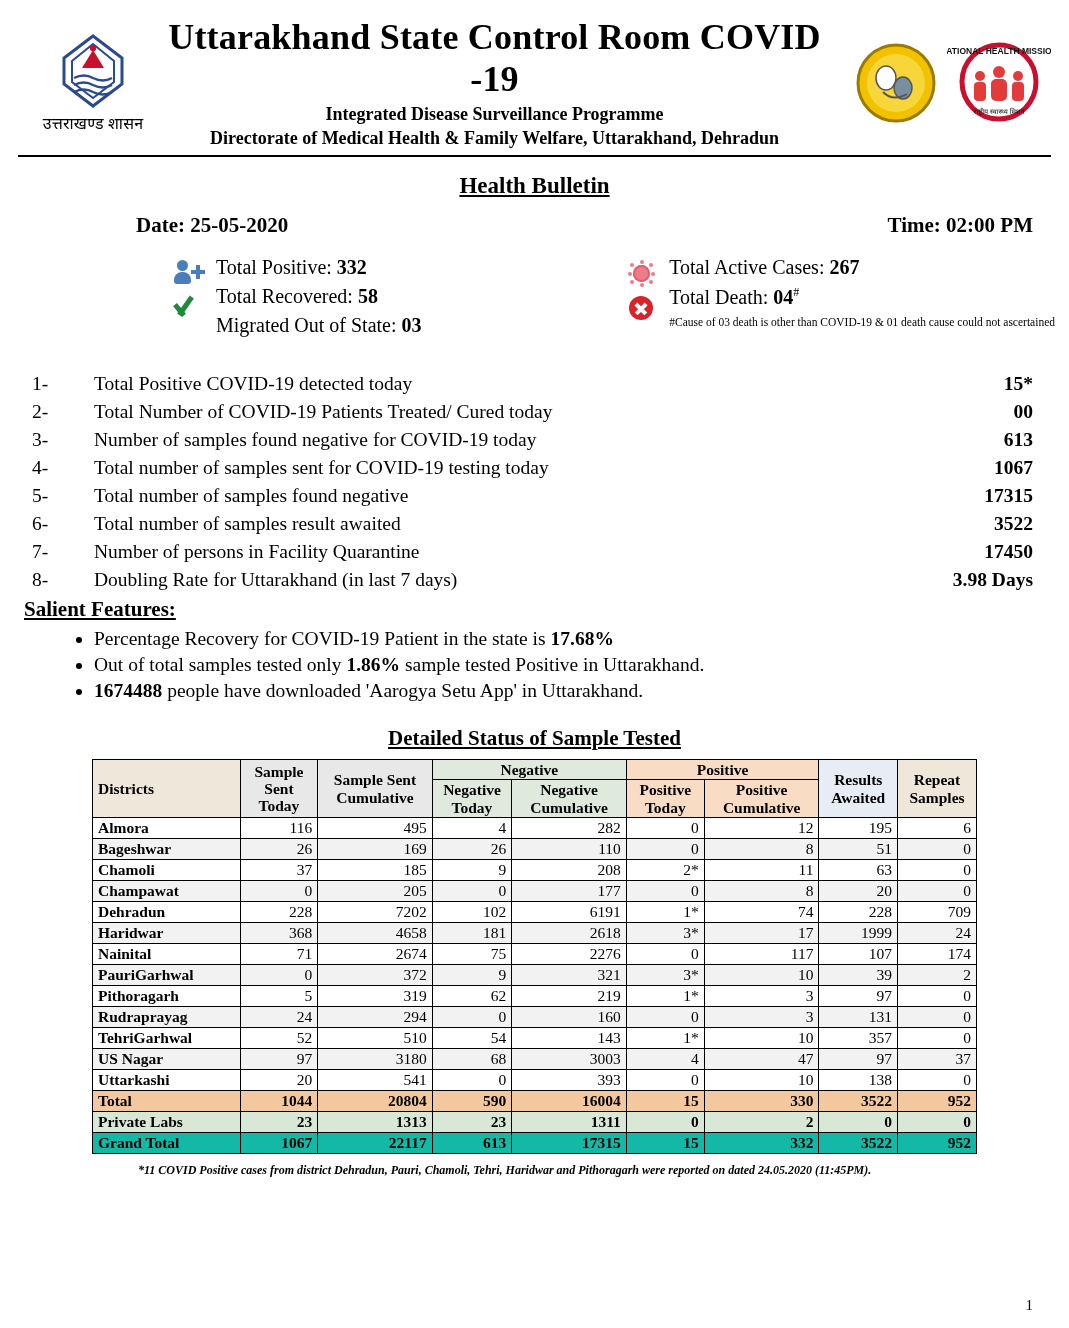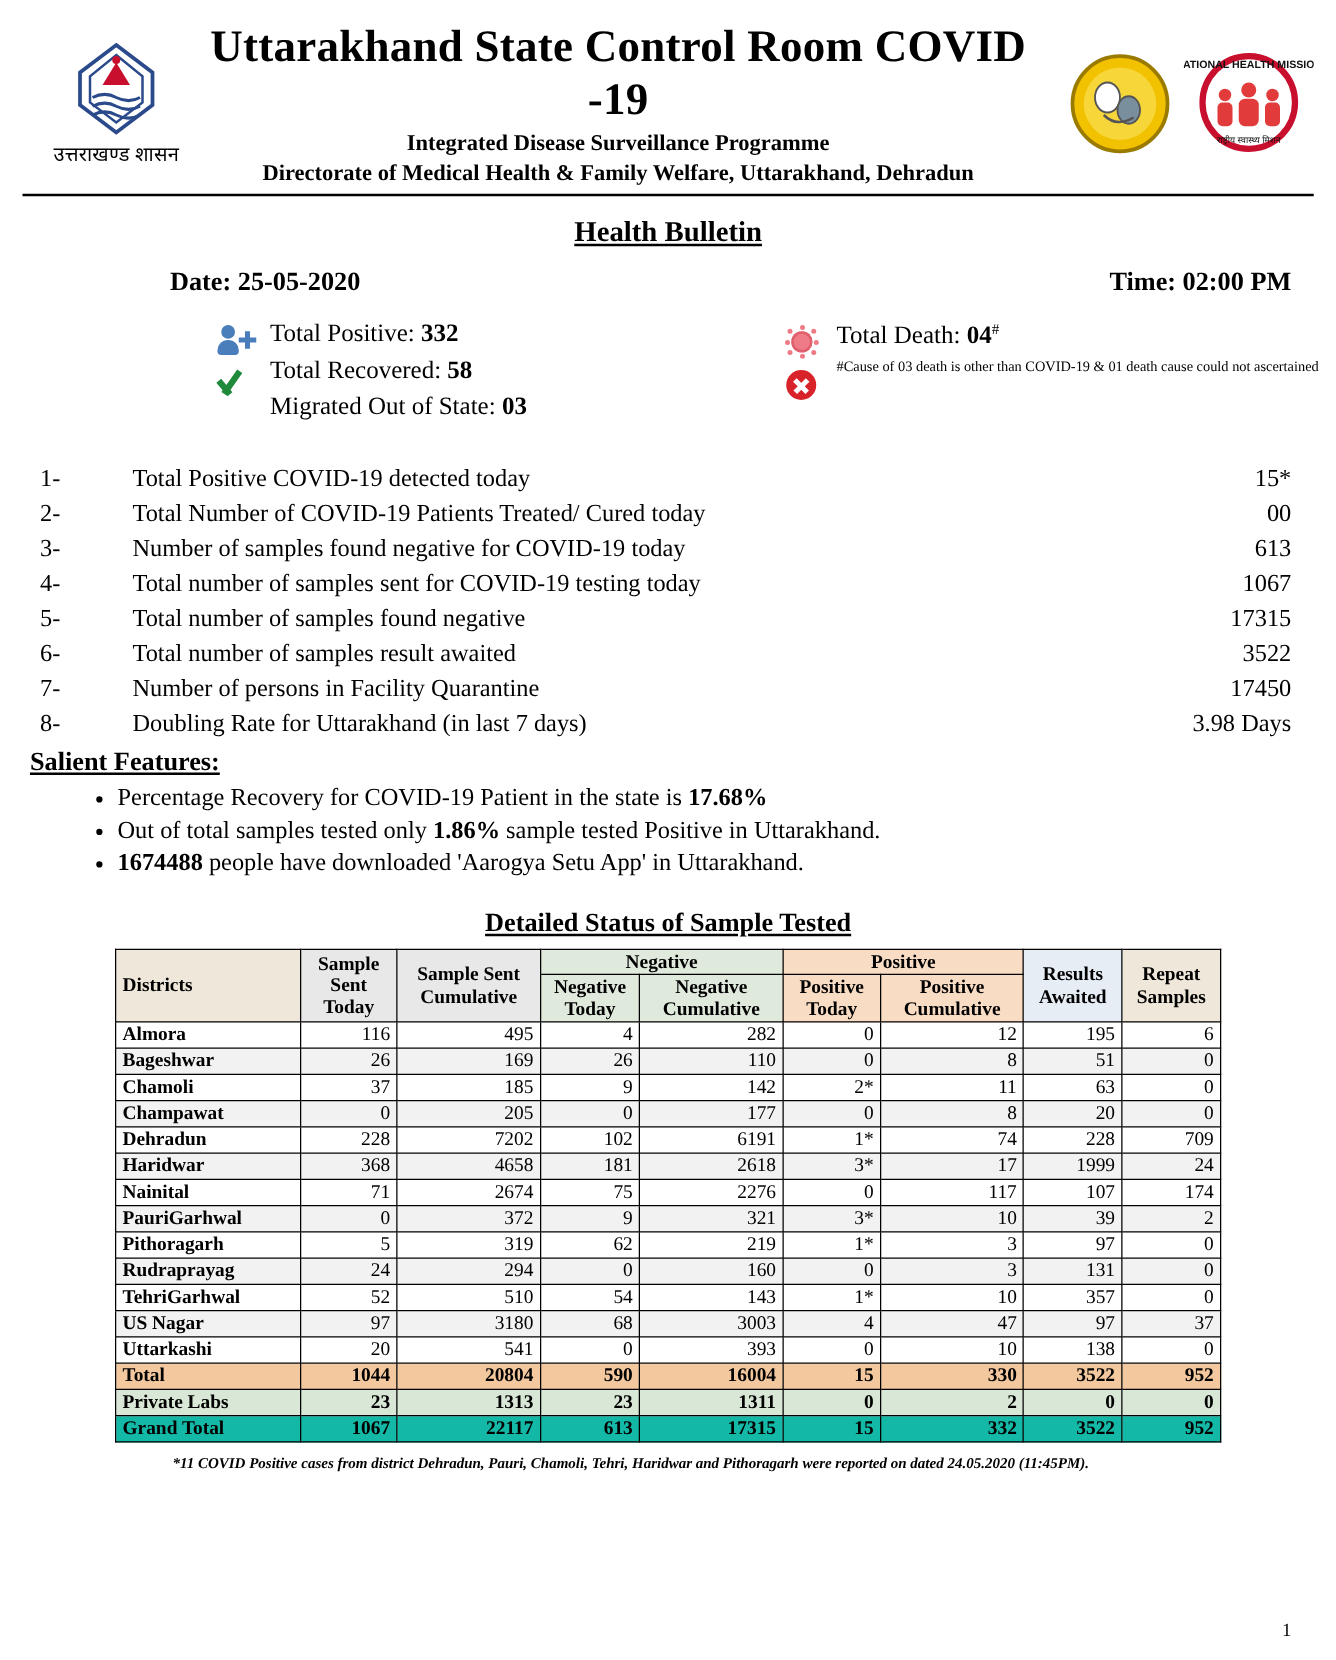--- a/index.html
+++ b/index.html
@@ -195,22 +195,22 @@
     margin-top: 30px;
     padding: 0 22px 0 10px;
     font-size: 19.5px;
   }
   .numlist-row {
     display: flex;
     align-items: baseline;
     margin-bottom: 6px;
   }
   .nl-num { width: 62px; padding-left: 8px; }
-  .nl-text { flex: 1; margin-left: 12px; }
-  .nl-val { font-weight: normal; text-align: right; min-width: 120px; }
+  .nl-text { flex: 1; }
+  .nl-val { font-weight: bold; text-align: right; min-width: 120px; }
 
   
   .salient-title {
     font-size: 21px;
     font-weight: bold;
     text-decoration: underline;
     margin-top: 4px;
     padding-left: 10px;
   }
   .bullets {
@@ -380,20 +380,24 @@
             <span class="sp sp8"></span>
         </span>
         <span class="icon-death">
           <span class="circ"></span>
             <span class="x1"></span>
             <span class="x2"></span>
         </span>
       </div>
       <div class="sum-lines">
         <div>
+          <span>Total Active Cases:</span>
+          <b>267</b>
+        </div>
+        <div>
           <span>Total Death:</span>
           <b>04</b><span class="sup">#</span>
         </div>
         <div class="death-note">#Cause of 03 death is other than COVID-19 &amp; 01 death cause could  not  ascertained</div>
       </div>
     </div>
   </div>
 
   <div class="numlist">
     <div class="numlist-row">
@@ -492,21 +496,21 @@
         <td class="num cell-orange">0</td>
         <td class="num-wide cell-orange">8</td>
         <td class="num cell-blue">51</td>
         <td class="num cell-tan">0</td>
       </tr>
       <tr class="row-white">
         <td class="col-district cell-dist-tan">Chamoli</td>
         <td class="num">37</td>
         <td class="num-wide">185</td>
         <td class="num cell-green">9</td>
-        <td class="num-wide cell-green">142</td>
+        <td class="num-wide cell-green">208</td>
         <td class="num cell-orange">2*</td>
         <td class="num-wide cell-orange">11</td>
         <td class="num cell-blue">63</td>
         <td class="num cell-tan">0</td>
       </tr>
       <tr class="row-alt">
         <td class="col-district cell-dist-tan">Champawat</td>
         <td class="num">0</td>
         <td class="num-wide">205</td>
         <td class="num cell-green">0</td>

